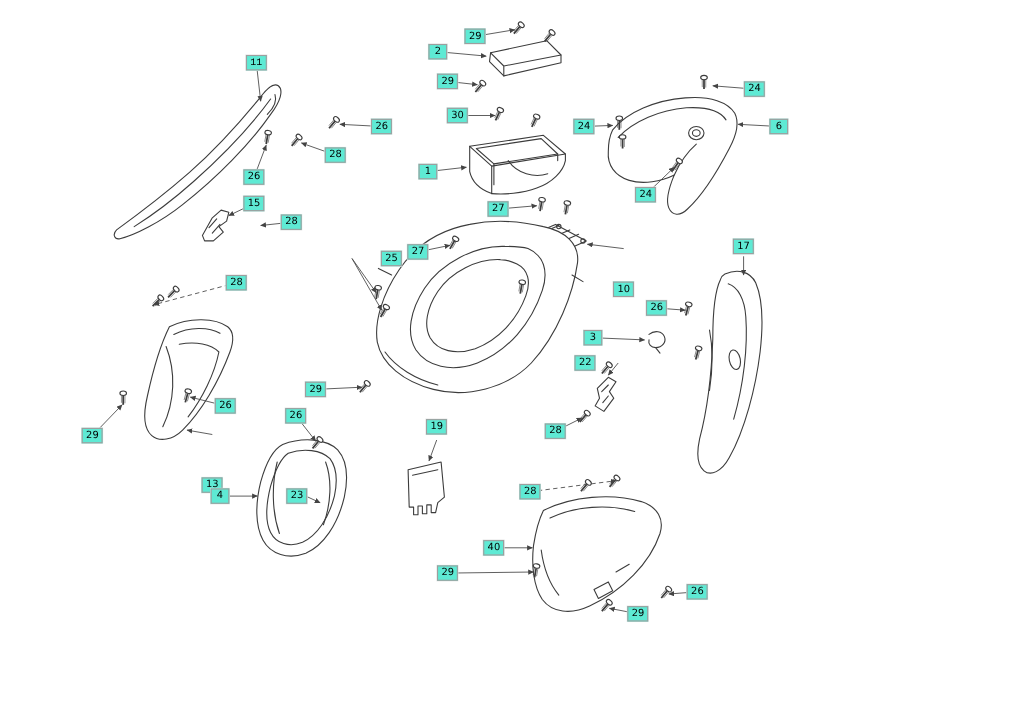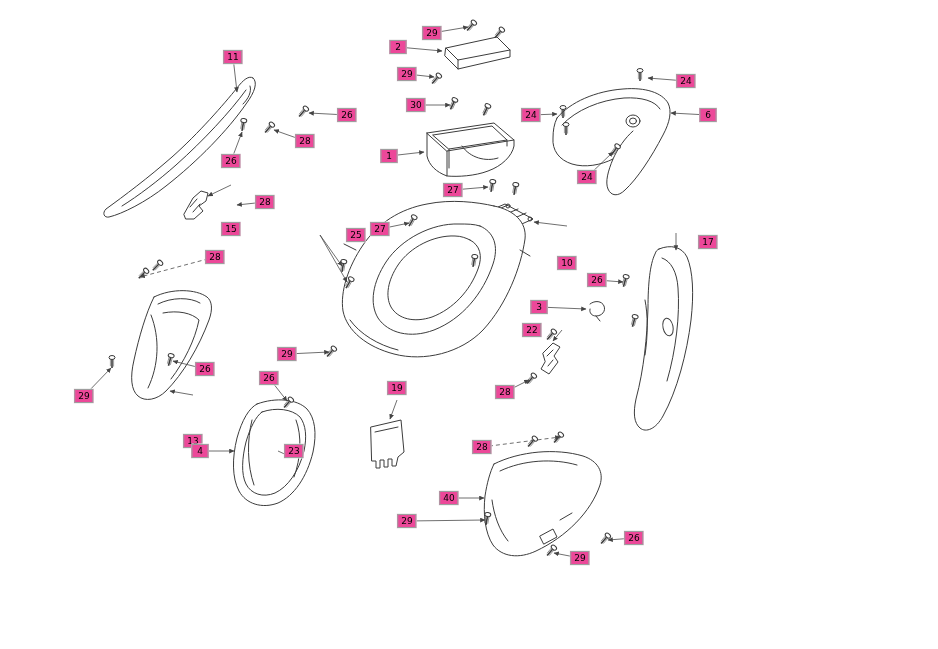--- a/index.html
+++ b/index.html
@@ -15,21 +15,21 @@
   }
   svg.diagram{position:absolute;left:0;top:0;}
   .parts path, .parts ellipse, .parts circle, .parts line{
     stroke:var(--line);stroke-width:1;fill:none;stroke-linejoin:round;stroke-linecap:round;
   }
   .parts path.solid{fill:#ffffff;}
   .leader{stroke:var(--leader);stroke-width:0.8;fill:none;}
   .leader.dashed{stroke-dasharray:4 3;}
   .callout{
     position:absolute;transform:translate(-50%,-50%);
-    background:#ec4899;border:1px solid var(--label-border);
+    background:#5eead4;border:1px solid var(--label-border);
     box-shadow:0 0 0 0.5px #e3e3e3;
     padding:1px 3px 0 3px;min-width:9px;height:11px;
     font-size:9px;line-height:10px;text-align:center;color:#000;
   }
 </style>
 </head>
 <body>
 
 <div class="canvas">
 
@@ -214,51 +214,51 @@
         <line x1="482" y1="447" x2="560" y2="437" class="leader dashed" marker-end="url(#arrowhead)"></line>
         <line x1="200" y1="451" x2="234" y2="451" class="leader" marker-end="url(#arrowhead)"></line>
         <line x1="278" y1="451" x2="291" y2="457" class="leader" marker-end="url(#arrowhead)"></line>
         <line x1="449" y1="498" x2="484" y2="498" class="leader" marker-end="url(#arrowhead)"></line>
         <line x1="407" y1="521" x2="485" y2="520" class="leader" marker-end="url(#arrowhead)"></line>
         <line x1="634" y1="538" x2="608" y2="540" class="leader" marker-end="url(#arrowhead)"></line>
         <line x1="580" y1="558" x2="554" y2="553" class="leader" marker-end="url(#arrowhead)"></line>
       </g>
   </svg>
 
-<div class="callout" style="left: 233px; top: 57px;">11</div>
+<div class="callout" style="left: 233px; top: 57px; font-family: Liberation Mono, monospace;">11</div>
     <div class="callout" style="left: 398px; top: 47px;">2</div>
     <div class="callout" style="left: 432px; top: 33px;">29</div>
     <div class="callout" style="left: 407px; top: 74px;">29</div>
     <div class="callout" style="left: 416px; top: 105px; text-align: center;">30</div>
     <div class="callout" style="left: 686px; top: 81px;">24</div>
     <div class="callout" style="left: 347px; top: 115px;">26</div>
     <div class="callout" style="left: 531px; top: 115px;">24</div>
     <div class="callout" style="left: 708px; top: 115px;">6</div>
     <div class="callout" style="left: 305px; top: 141px;">28</div>
     <div class="callout" style="left: 389px; top: 156px;">1</div>
     <div class="callout" style="left: 231px; top: 161px;">26</div>
     <div class="callout" style="left: 587px; top: 177px;">24</div>
-    <div class="callout" style="left: 231px; top: 185px; margin-top: 44px;">15</div>
+    <div class="callout" style="left: 231px; top: 185px;">15</div>
     <div class="callout" style="left: 453px; top: 190px;">27</div>
     <div class="callout" style="left: 265px; top: 202px;">28</div>
     <div class="callout" style="left: 567px; top: 226px; margin-top: 37px;">10</div>
     <div class="callout" style="left: 380px; top: 229px;">27</div>
-    <div class="callout" style="left: 676px; top: 242px; margin-left: 32px;">17</div>
+    <div class="callout" style="left: 676px; top: 224px;">17</div>
     <div class="callout" style="left: 320px; top: 235px; margin-left: 36px;">25</div>
     <div class="callout" style="left: 215px; top: 257px;">28</div>
     <div class="callout" style="left: 597px; top: 280px;">26</div>
     <div class="callout" style="left: 539px; top: 307px;">3</div>
     <div class="callout" style="left: 532px; top: 330px;">22</div>
     <div class="callout" style="left: 287px; top: 354px;">29</div>
     <div class="callout" style="left: 205px; top: 369px;">26</div>
     <div class="callout" style="left: 269px; top: 378px;">26</div>
     <div class="callout" style="left: 505px; top: 392px;">28</div>
     <div class="callout" style="left: 193px; top: 395px; margin-top: 46px;">13</div>
     <div class="callout" style="left: 84px; top: 396px;">29</div>
     <div class="callout" style="left: 397px; top: 388px;">19</div>
     <div class="callout" style="left: 482px; top: 447px;">28</div>
     <div class="callout" style="left: 200px; top: 451px;">4</div>
-    <div class="callout" style="left: 294px; top: 451px;">23</div>
+    <div class="callout" style="left: 270px; top: 451px;">23</div>
     <div class="callout" style="left: 449px; top: 498px;">40</div>
     <div class="callout" style="left: 407px; top: 521px;">29</div>
     <div class="callout" style="left: 634px; top: 538px;">26</div>
     <div class="callout" style="left: 580px; top: 558px;">29</div>
   </div>
 
 </body></html>

